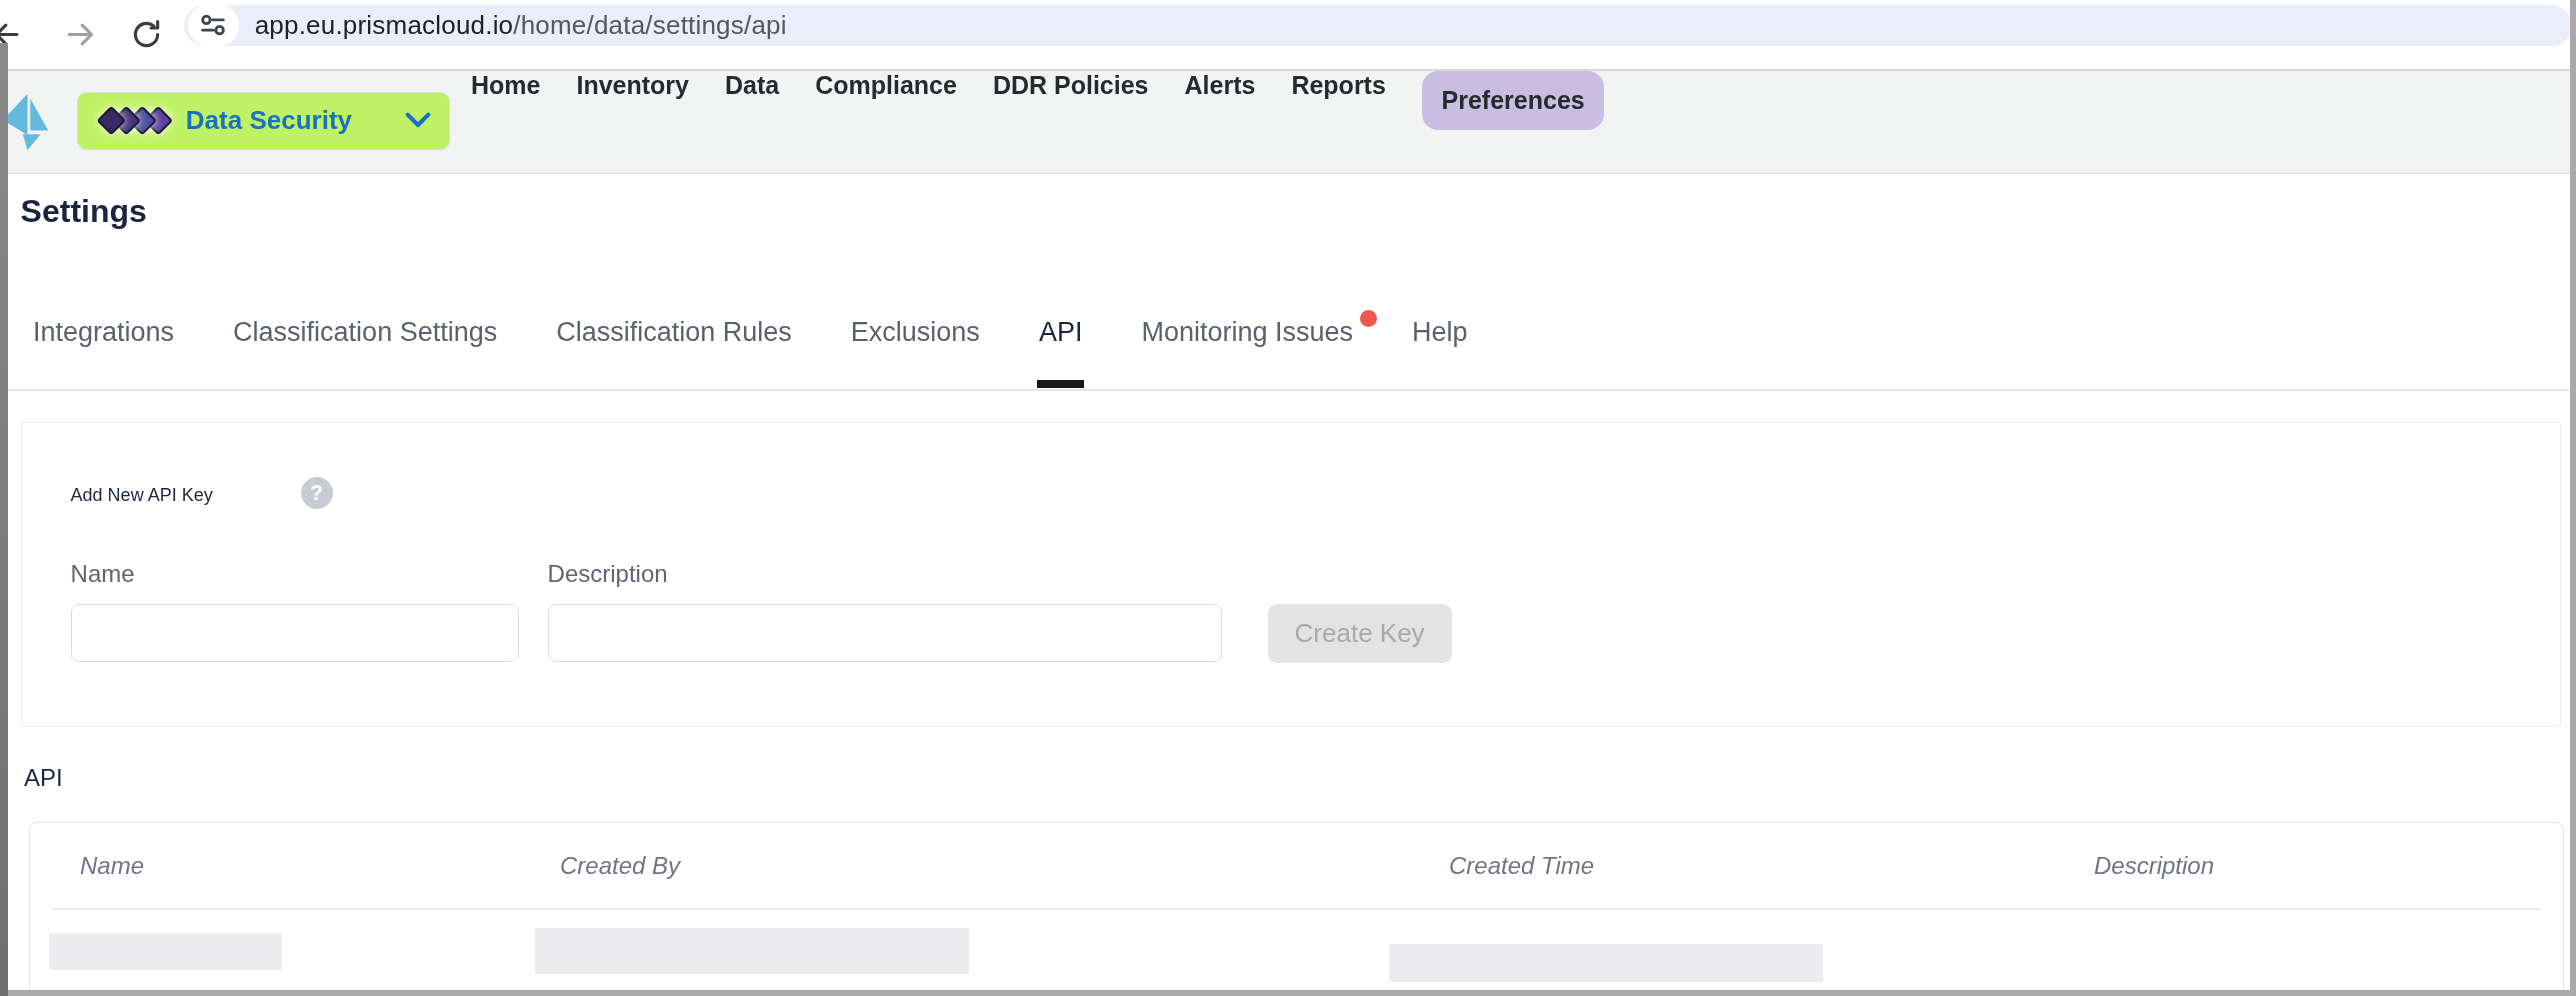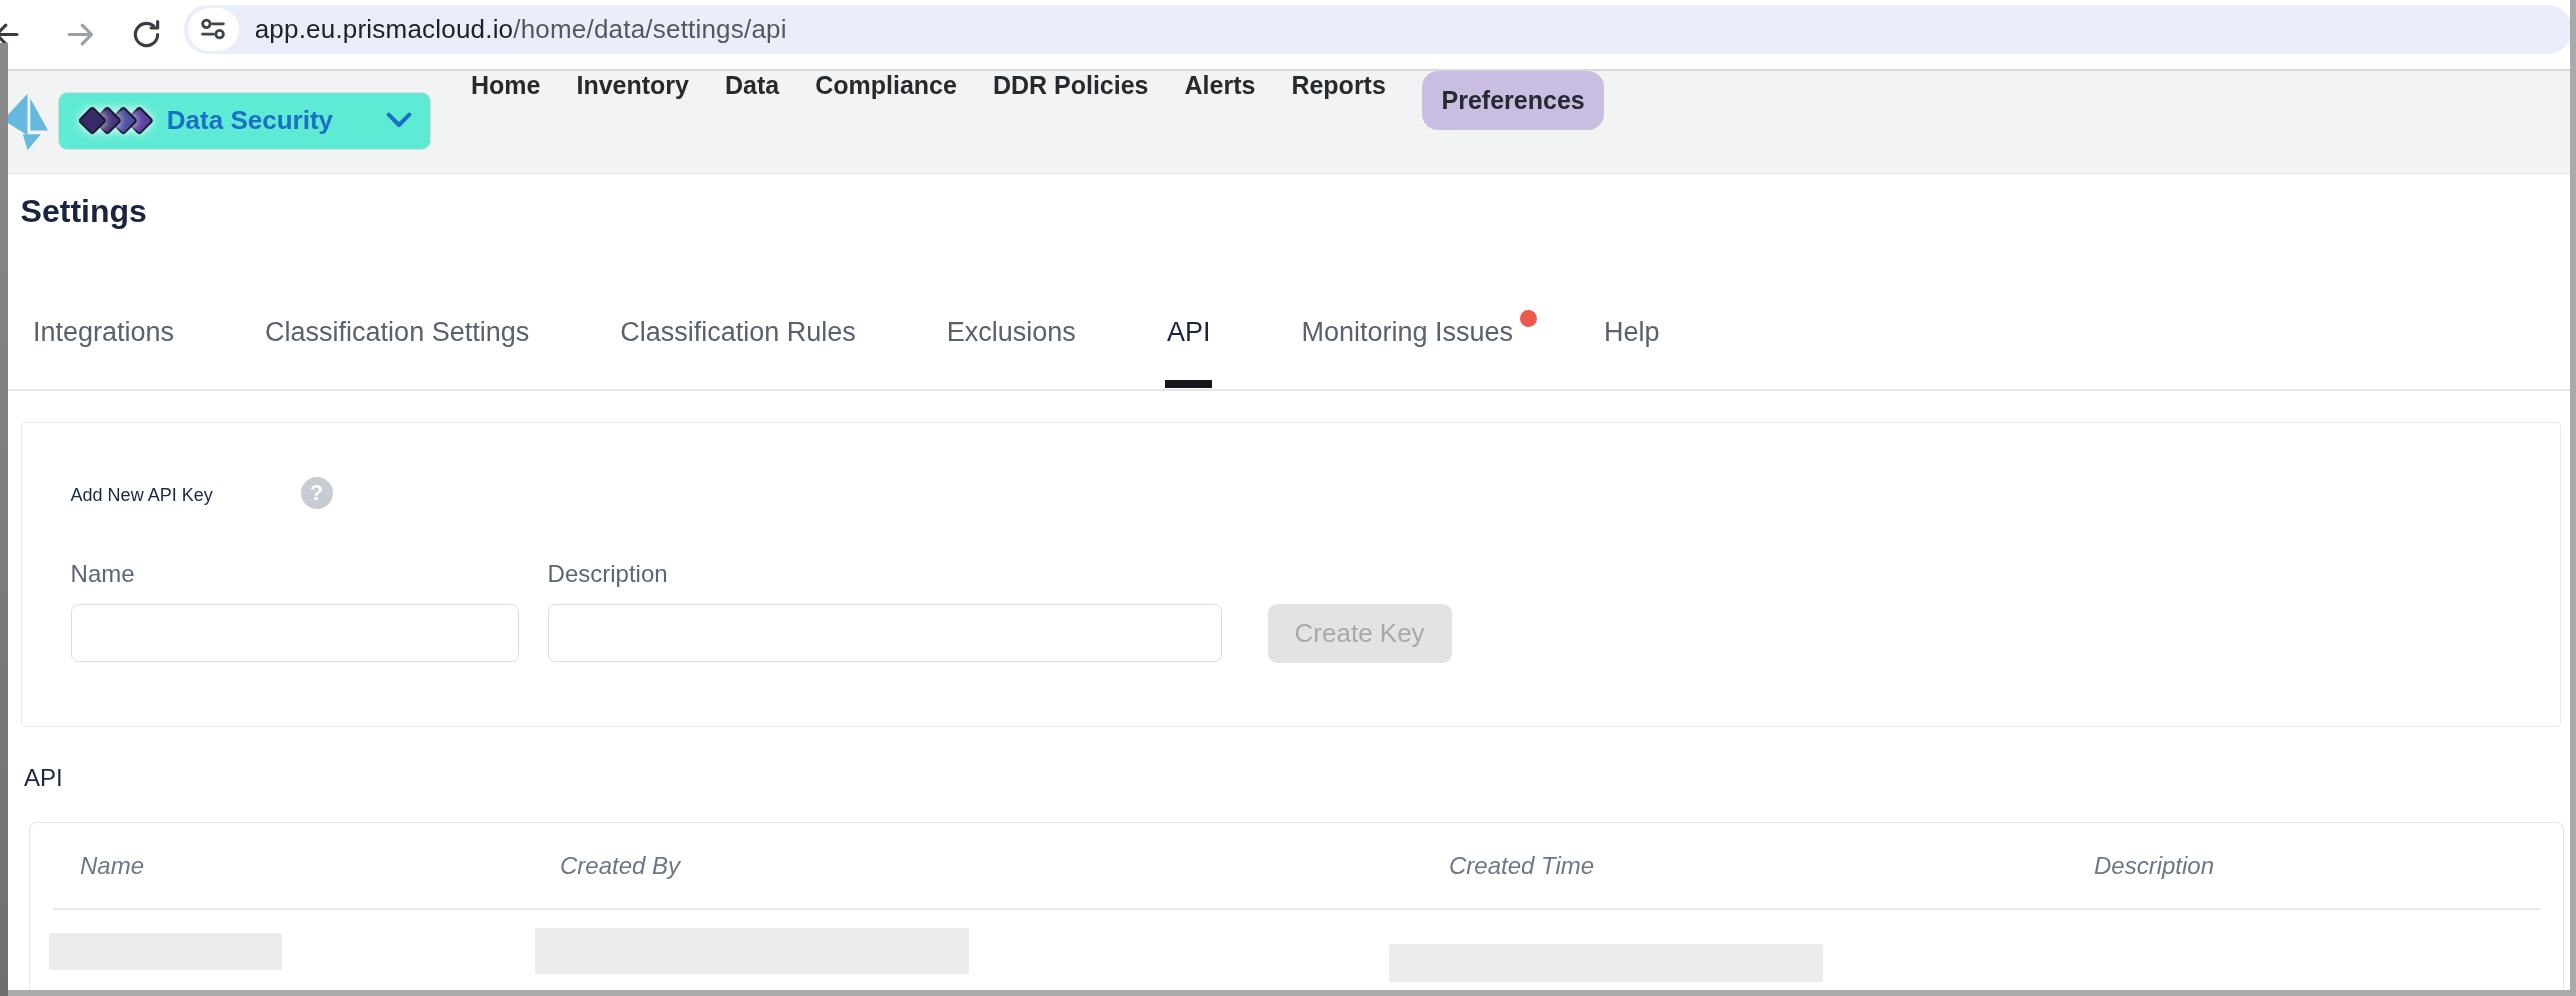--- a/index.html
+++ b/index.html
@@ -15,53 +15,53 @@
   .right-strip { position:absolute; right:0; top:0; width:5.6px; bottom:0; background:#a9a9ad; z-index:60; }
   .bottom-strip{ position:absolute; left:0; bottom:0; width:100%; height:7.5px; background:#ababab; z-index:59; }
 
   
   .browser-bar { position:absolute; top:0; left:0; right:0; height:69px; background:#fff; }
   .nav-btn { position:absolute; top:14px; width:41px; height:41px; display:flex;
              align-items:center; justify-content:center; }
   .nav-btn.back    { left:-11.2px; }
   .nav-btn.forward { left:58px; }
   .nav-btn.reload  { left:126px; }
-  .omnibox { position:absolute; left:184px; right:3.7px; top:4.7px; height:49px;
+  .omnibox { position:absolute; left:184px; right:3.7px; top:4.7px; height:41px;
              border-radius:24px; background:var(--omnibox-bg,#e9eefa);
              display:flex; align-items:center; }
   .site-info { width:51px; height:43px; border-radius:21.5px; background:#fff; margin-left:3.7px;
                display:flex; align-items:center; justify-content:center; }
   .url { margin-left:16px; font-size:26px; color:#202124; letter-spacing:0.2px; white-space:nowrap; }
   .url .path { color:#54585e; }
   .bar-divider { position:absolute; top:69px; left:0; right:0; height:1.9px; background:#d9d9da; }
 
   
   .app-header { position:absolute; top:71px; left:0; right:0; height:103px;
                 background:var(--header-bg,#f2f3f3); border-bottom:1.9px solid #e4e4e5; }
   .pc-logo { position:absolute; left:1.9px; top:19.7px; }
-  .switcher { position:absolute; left:58px; top:20.6px; width:373px; height:58px; background:#5eead4;
+  .switcher { position:absolute; left:77px; top:20.6px; width:373px; height:58px; background:#bef264;
               border:1.9px solid #d9dce1; border-radius:9.4px; display:flex; align-items:center; }
   .diamonds { display:flex; margin-left:22.5px; }
   .diamonds .d { width:20.6px; height:20.6px; border:2.3px solid #1a1a30; border-radius:3.7px;
                  transform:rotate(45deg); box-shadow:0 0 9.4px rgba(255,255,255,0.95); }
   .diamonds .d + .d { margin-left:-4.7px; }
   .d1{ background:#382a67; z-index:4; } .d2{ background:#45337a; z-index:3; }
   .d3{ background:#4a4f9f; z-index:2; } .d4{ background:#5940a1; z-index:1; }
   .switcher-label { margin-left:17px; font-size:26px; font-weight:700; color:var(--accent-blue,#1a70c4); }
   .switcher-chevron { margin-left:auto; margin-right:15px; display:flex; }
 
   .main-nav { position:absolute; left:471px; top:0; height:103px; display:flex; align-items:flex-start;
               gap:36px; font-size:25px; font-weight:700; color:#26292e; }
   .main-nav .nav-item { cursor:default; white-space:nowrap; }
   .main-nav .nav-item.active { background:var(--active-nav-bg,#c9bde1); border-radius:16px; padding:15px 19.7px; }
 
   
   .page-title { position:absolute; left:20.6px; top:193px; font-size:32px; font-weight:700;
                 color:var(--title-navy,#1a2340); }
-  .tabs { position:absolute; left:33px; top:317px; display:flex; gap:91px; font-size:27px; color:#59616e; }
+  .tabs { position:absolute; left:33px; top:317px; display:flex; gap:59px; font-size:27px; color:#59616e; }
   .tab { position:relative; white-space:nowrap; height:34px; }
   .tab.active { color:var(--title-navy,#1a2340); }
   .tab.active::after { content:""; position:absolute; left:-1.9px; right:-1.9px; top:63px; height:8.4px;
                        background:var(--tab-underline,#16181d); }
   .tab .dot { position:absolute; right:-24px; top:-7.5px; width:17px; height:17px; border-radius:50%;
               background:var(--alert-red,#ef594d); }
   .tab .lbl, .nav-item .lbl { font-style:normal; }
   .tabs-divider { position:absolute; top:389px; left:8.4px; right:5.6px; height:1.9px; background:#e6e6e8; }
 
   

